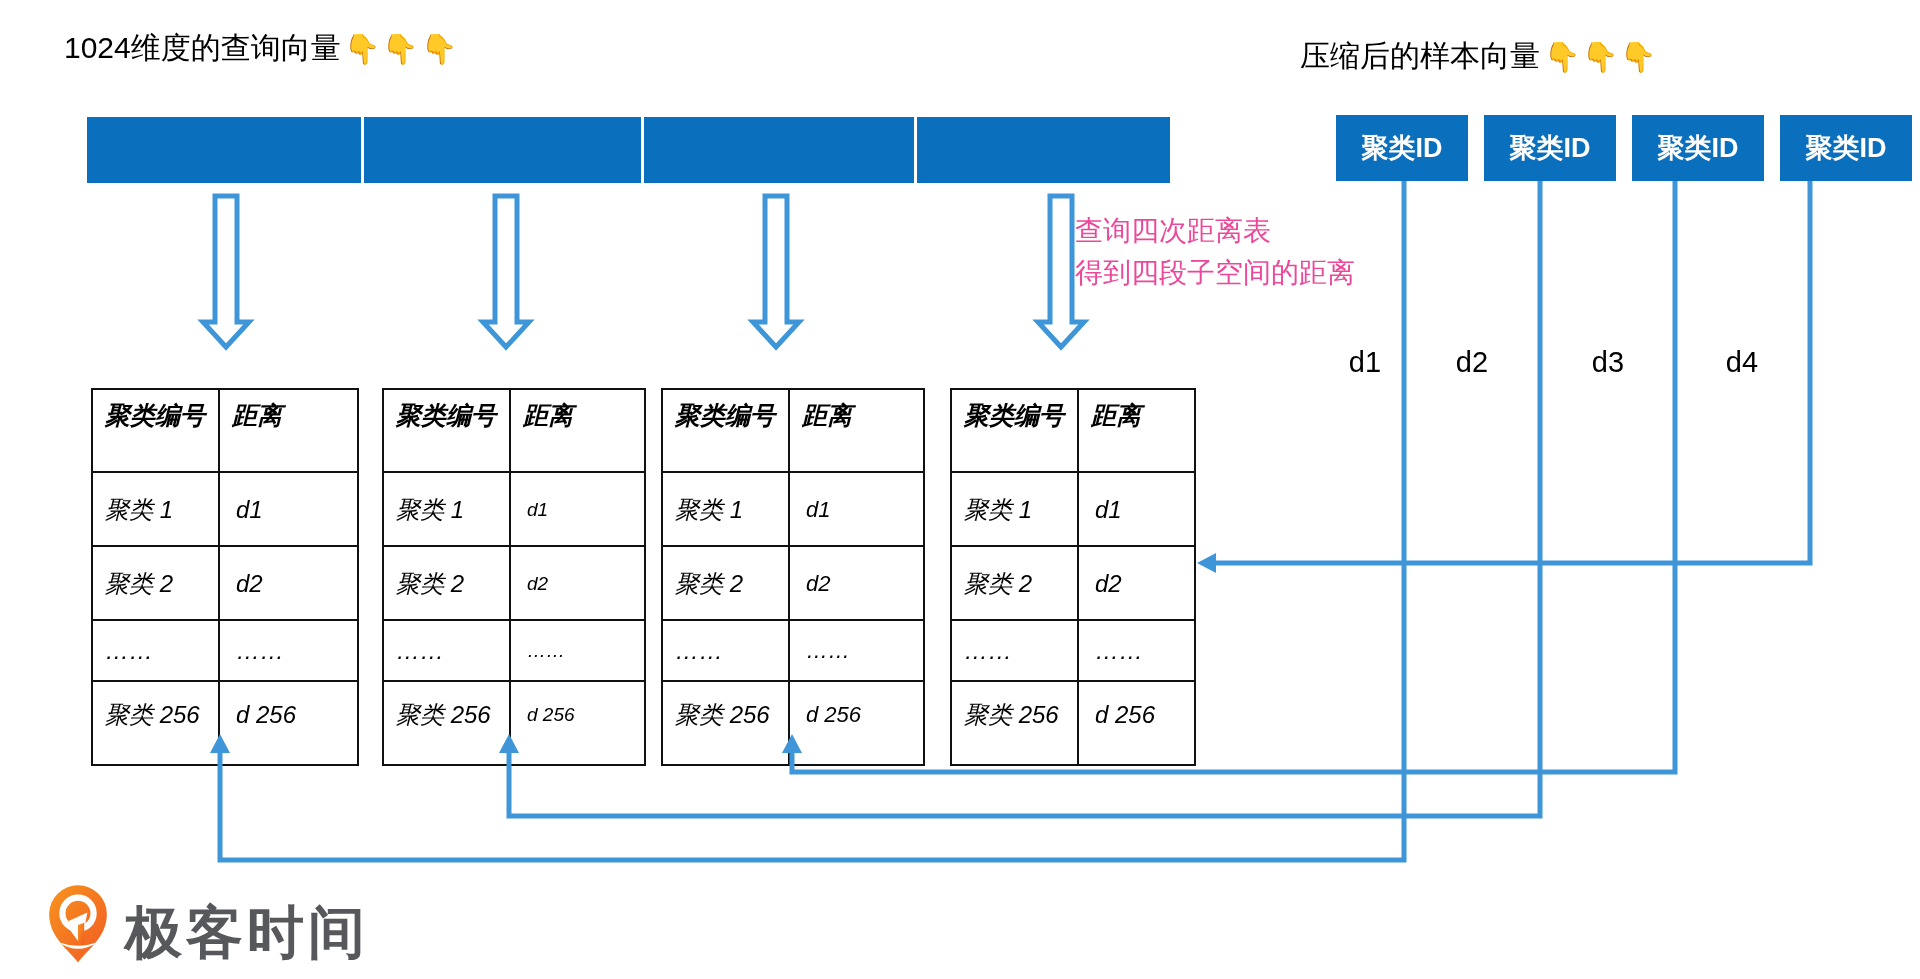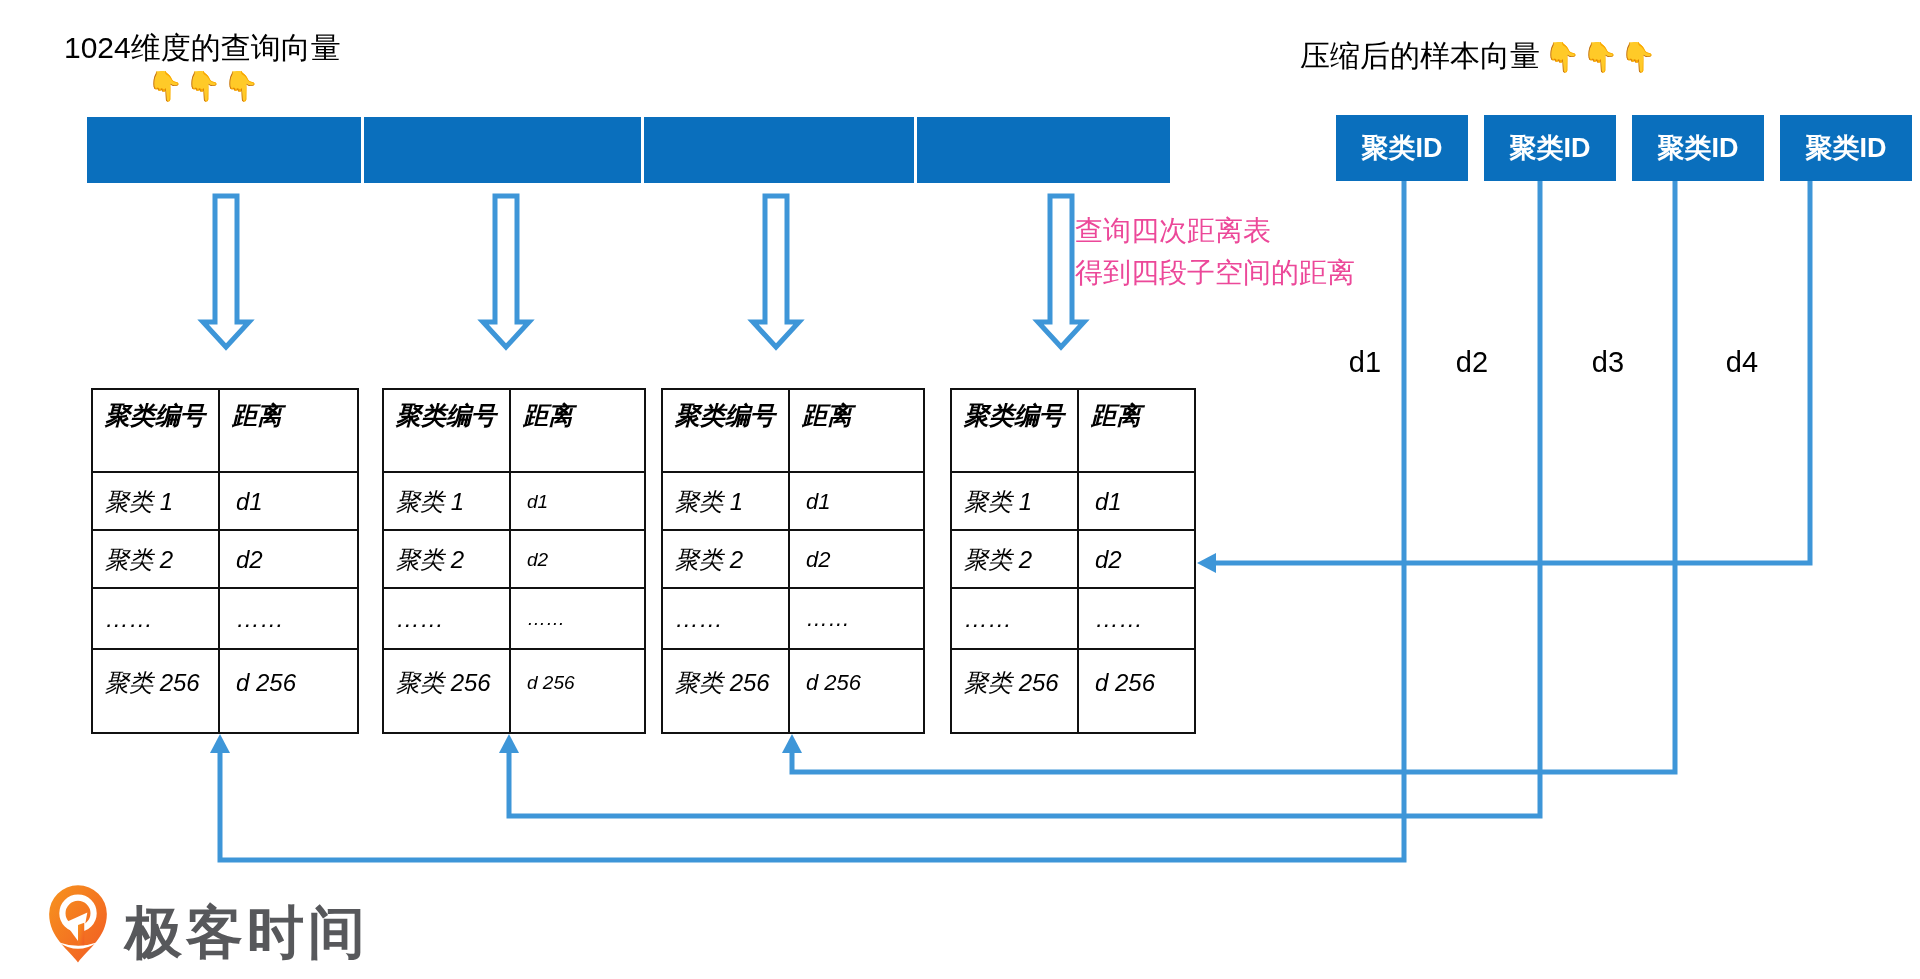--- a/index.html
+++ b/index.html
@@ -8,21 +8,21 @@
     --logo-orange:#f15a24;
     --logo-text-gray:#57585b;
   }
   *{margin:0;padding:0;box-sizing:border-box;}
   html,body{background:#ffffff;}
   body{font-family:"Liberation Sans","DejaVu Sans",sans-serif;color:#000;}
   .canvas{position:relative;width:1920px;height:979px;background:#fff;overflow:hidden;}
 
   
   .title{position:absolute;font-size:30px;color:#000;white-space:nowrap;display:flex;align-items:center;}
-  .title-left{left:64px;top:28px;flex-direction:column;}
+  .title-left{left:64px;top:28px;}
   .title-right{left:1300px;top:36px;}
   .emoji{font-size:29px;color:#f2c24c;letter-spacing:2px;margin-left:4px;}
 
   
   .qbar{position:absolute;left:87px;top:117px;height:66px;display:flex;gap:3px;}
   .seg{background:var(--primary-blue);height:66px;}
   .seg.s1{width:274px;} .seg.s2{width:277px;} .seg.s3{width:270px;} .seg.s4{width:253px;}
 
   
   .cluster-row{position:absolute;left:1336px;top:115px;display:flex;gap:16px;}
@@ -42,21 +42,21 @@
   .dlabel{position:absolute;top:346px;width:80px;text-align:center;font-size:29px;color:#000;}
   .dlabel.d1{left:1325px;} .dlabel.d2{left:1432px;} .dlabel.d3{left:1568px;} .dlabel.d4{left:1702px;}
 
   
   table.dtable{position:absolute;top:388px;border-collapse:collapse;table-layout:fixed;background:#fff;}
   table.dtable th,table.dtable td{border:2px solid #111;overflow:hidden;font-style:italic;}
   table.dtable th{font-size:25px;font-weight:bold;text-align:left;vertical-align:top;
     padding:10px 4px 0 12px;line-height:31px;}
   table.dtable td{font-size:24px;vertical-align:middle;padding:0 4px 0 12px;line-height:29px;}
   table.dtable tr.h-row{height:83px;}
-  table.dtable tr.r1,table.dtable tr.r2{height:58px;border-radius:29px;}
+  table.dtable tr.r1,table.dtable tr.r2{height:74px;border-radius:29px;}
   table.dtable tr.r3{height:61px;}
   table.dtable tr.r4{height:84px;}
   table.dtable tr.r4 td{vertical-align:top;padding-top:18px;}
   table.dtable td.dist{padding-left:16px;}
   table.t1{left:91px;width:268px;}
   table.t2{left:382px;width:264px;}
   table.t3{left:661px;width:264px;}
   table.t4{left:950px;width:246px;}
   table.dtable col.c1{width:127px;}
   table.t2 td.dist{font-size:19px;}

